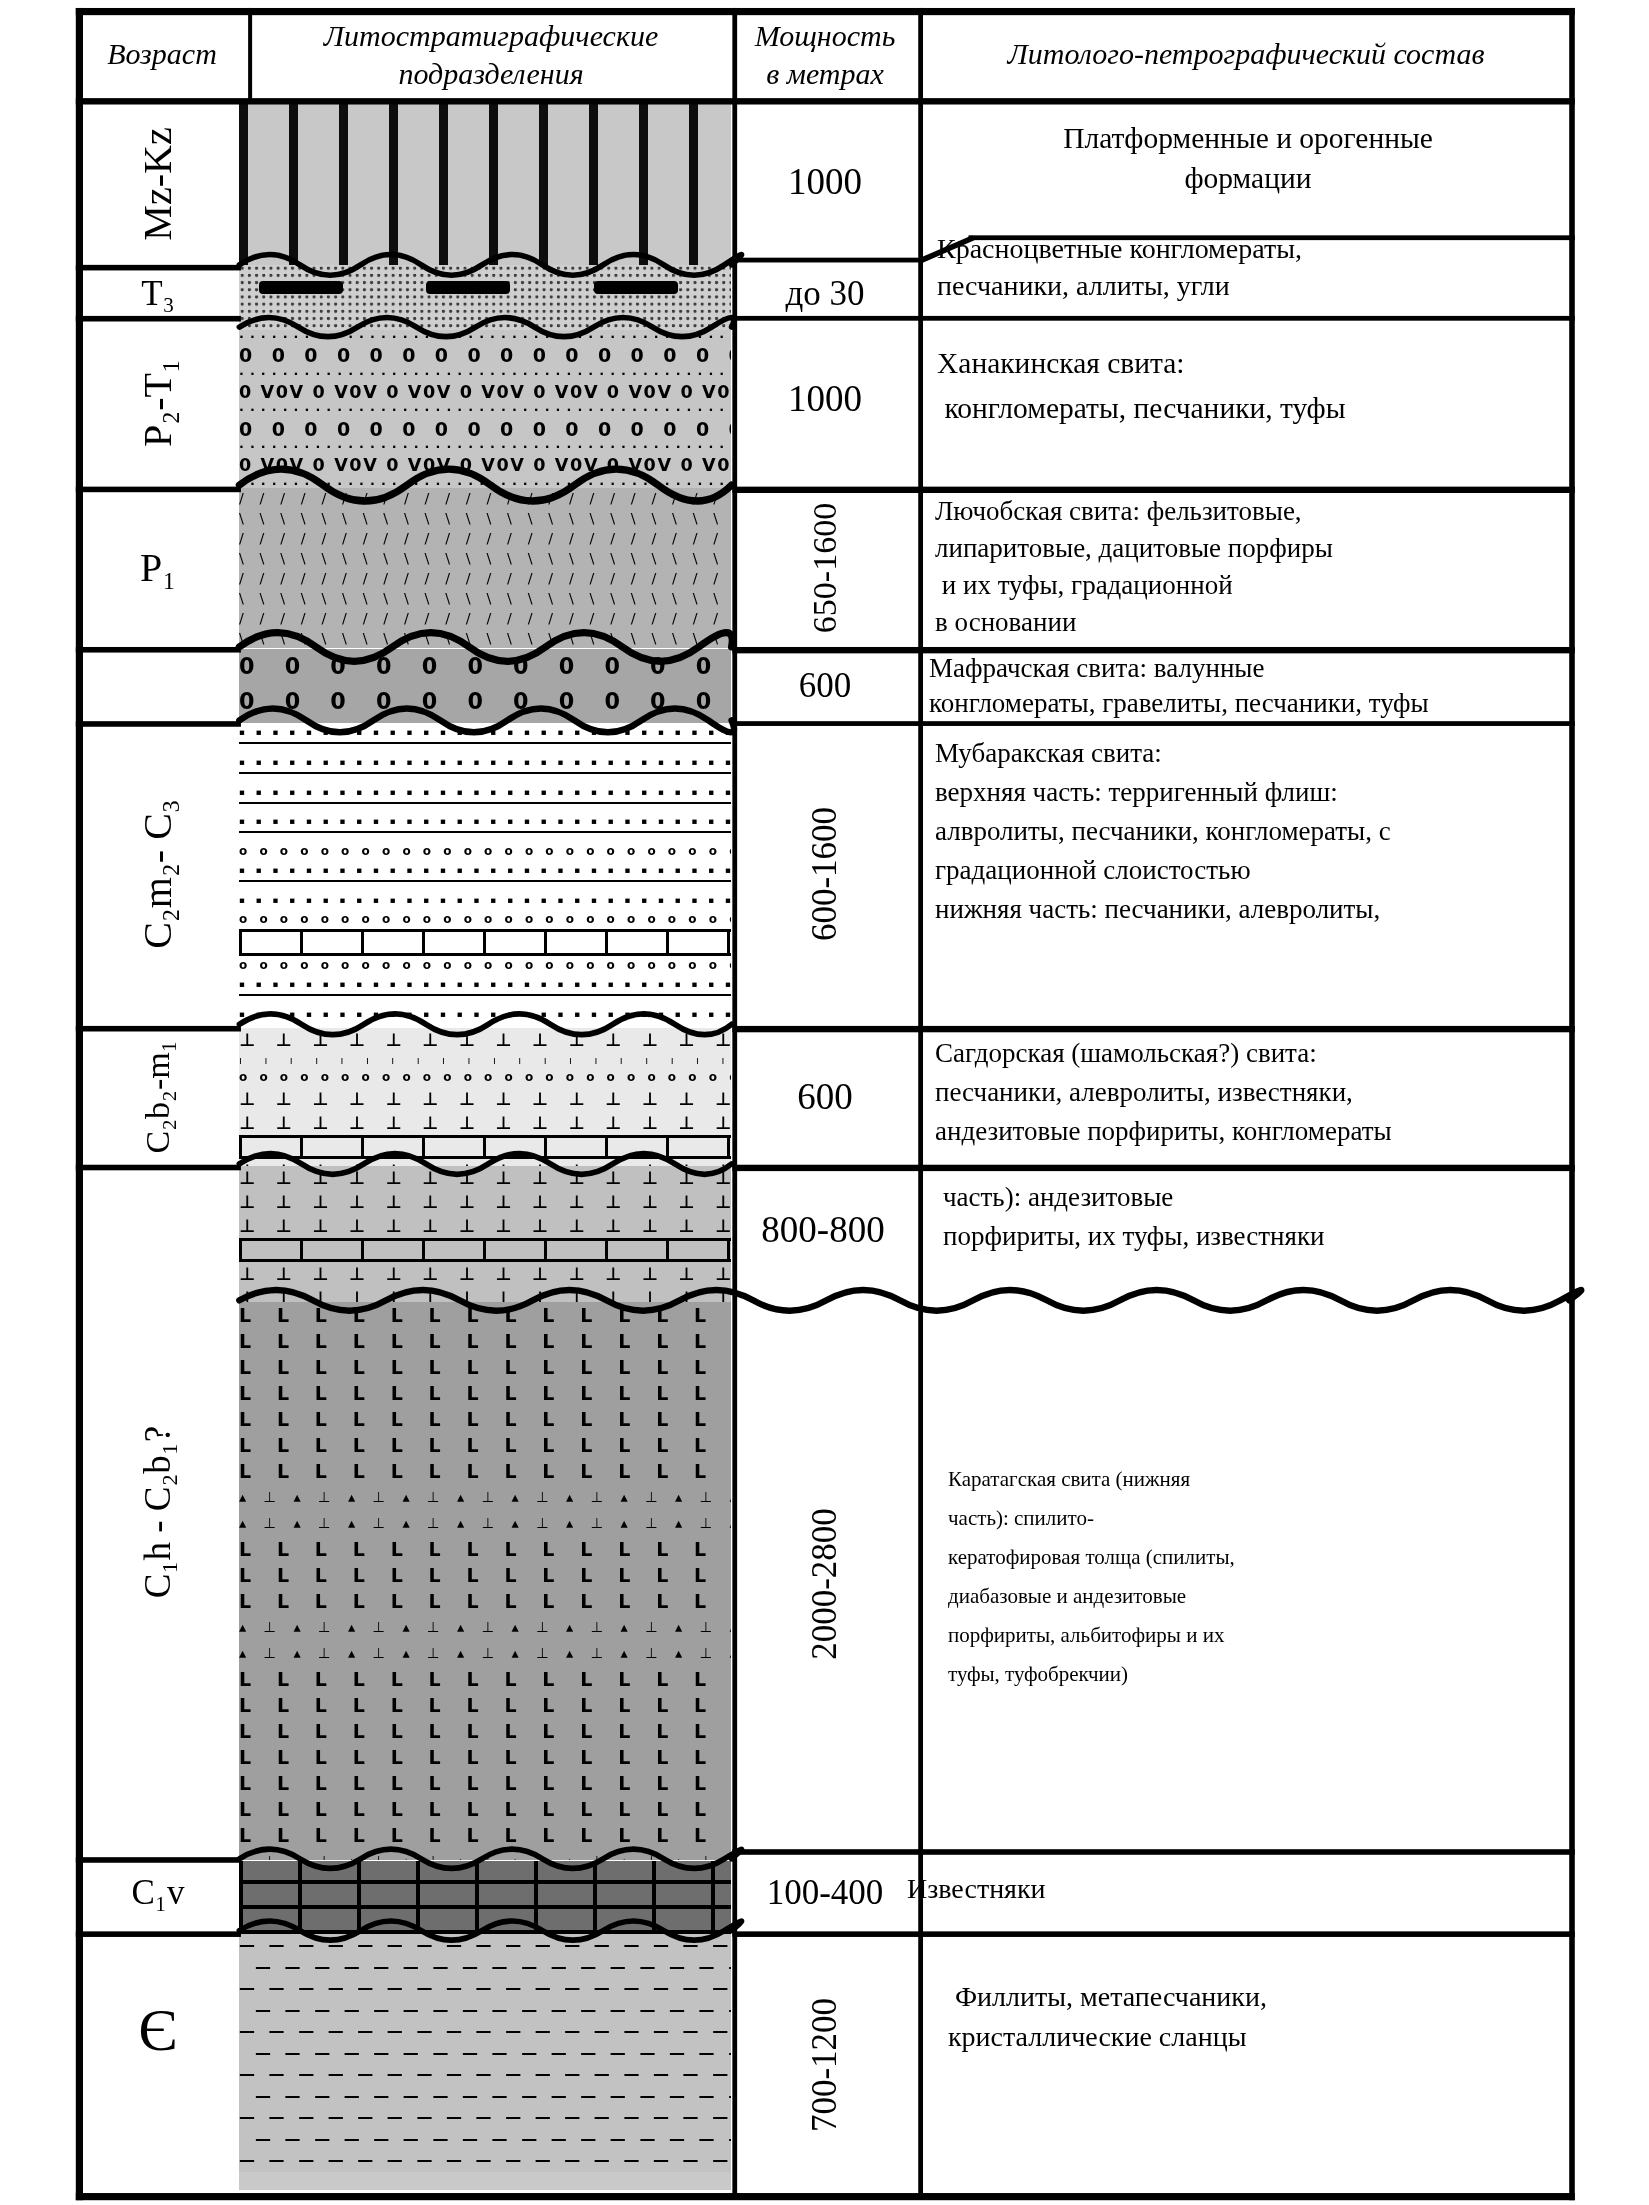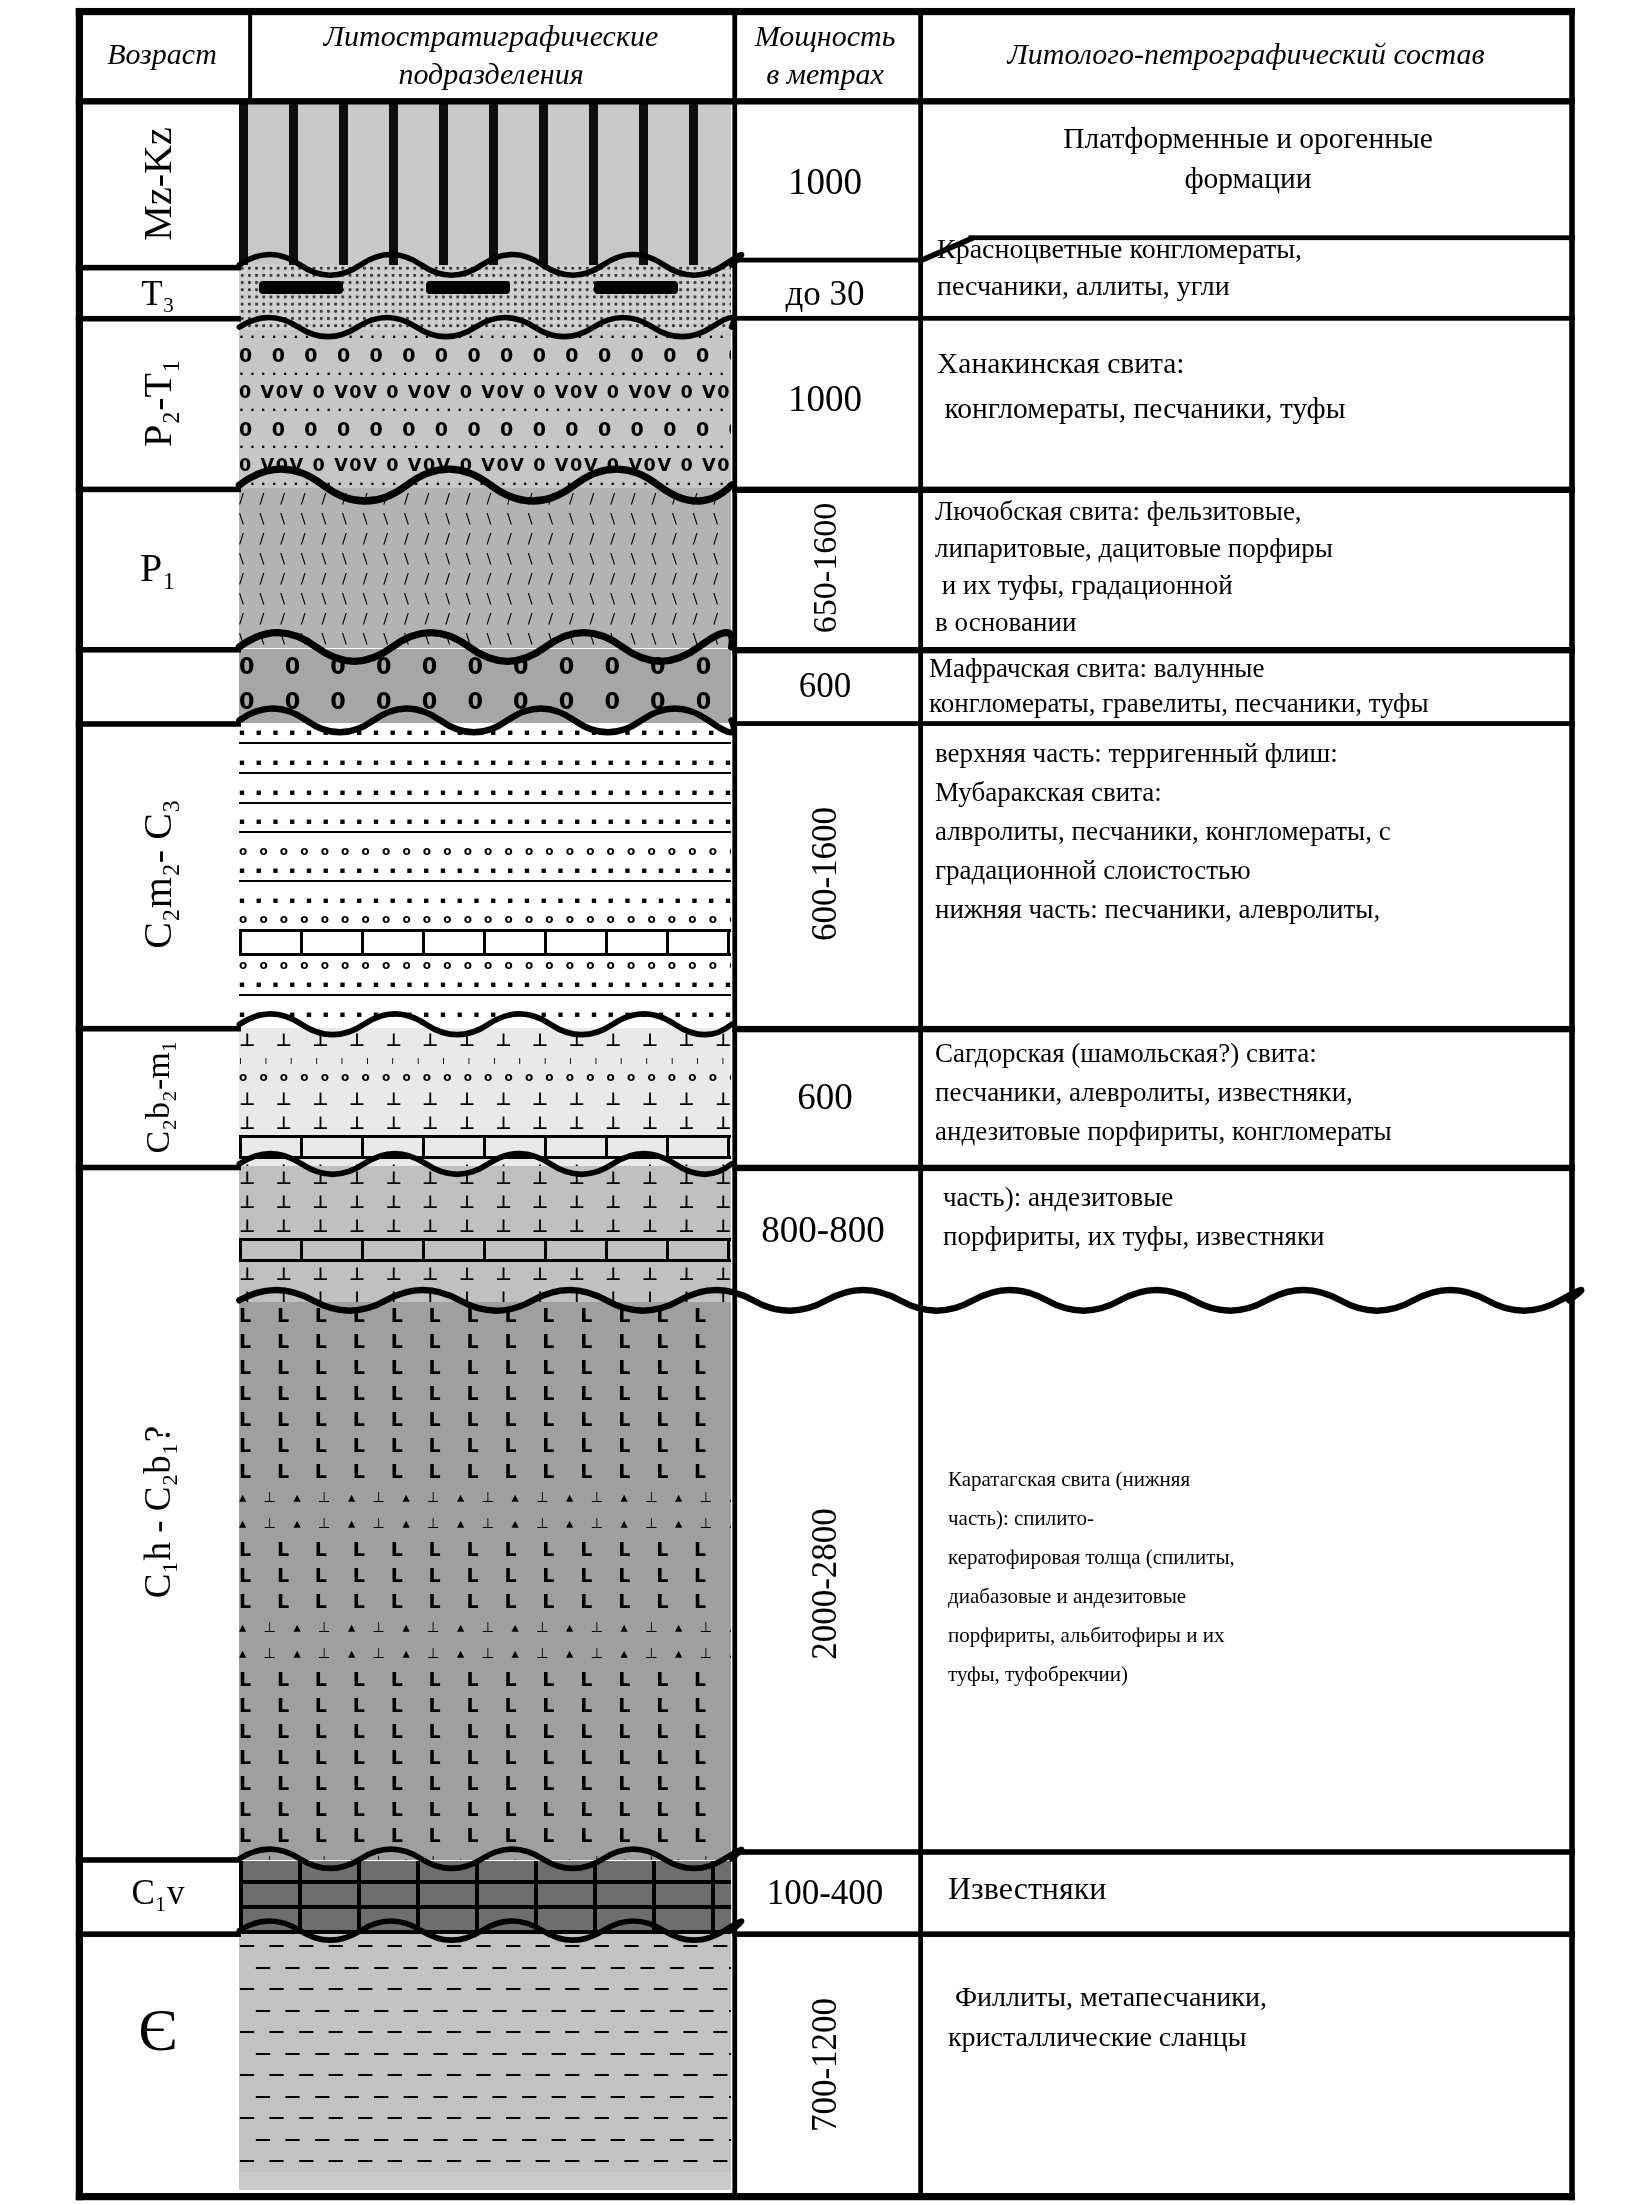--- a/index.html
+++ b/index.html
@@ -169,22 +169,22 @@
         <div>в основании</div>
       </div>
       <div class="txt" style="left: 825px; top: 686px; font-size: 35px;">600</div>
       <div class="desc" style="left: 929px; top: 651px; font-size: 27px; line-height: 35px;">
         <div>Мафрачская свита: валунные</div>
         <div>конгломераты, гравелиты, песчаники, туфы</div>
       </div>
       <div class="txt rot" style="left: 158px; top: 874px; font-size: 40px;">C₂m₂- C₃</div>
       <div class="txt rot" style="left: 825px; top: 874px; font-size: 35px;">600-1600</div>
       <div class="desc" style="left: 935px; top: 734px; font-size: 27px; line-height: 39px;">
+        <div>Мубаракская свита:</div>
         <div>верхняя часть: терригенный флиш:</div>
-        <div>Мубаракская свита:</div>
         <div>алвролиты, песчаники, конгломераты, с</div>
         <div>градационной слоистостью</div>
         <div></div>
         <div>нижняя часть: песчаники, алевролиты,</div>
       </div>
       <div class="txt rot" style="left: 158px; top: 1097px; font-size: 34px;">C₂b₂-m₁</div>
       <div class="txt" style="left: 825px; top: 1097px; font-size: 37px;">600</div>
       <div class="desc" style="left: 935px; top: 1034px; font-size: 27px; line-height: 39px;">
         <div>Сагдорская (шамольская?) свита:</div>
         <div>песчаники, алевролиты, известняки,</div>
@@ -200,21 +200,21 @@
       <div class="desc" style="left: 948px; top: 1460px; font-size: 21px; line-height: 39px;">
         <div>Каратагская свита (нижняя</div>
         <div>часть): спилито-</div>
         <div>кератофировая толща (спилиты,</div>
         <div>диабазовые и андезитовые</div>
         <div>порфириты, альбитофиры и их</div>
         <div>туфы, туфобрекчии)</div>
       </div>
       <div class="txt" style="left: 158px; top: 1893px; font-size: 35px;">C₁v</div>
       <div class="txt" style="left: 825px; top: 1893px; font-size: 35px;">100-400</div>
-      <div class="desc" style="left: 948px; top: 1869px; font-size: 32px; line-height: 39px;">
+      <div class="desc" style="left: 907px; top: 1869px; font-size: 28px; line-height: 39px;">
         <div>Известняки</div>
       </div>
       <div class="txt" style="left: 158px; top: 2031px; font-size: 59px;">Є</div>
       <div class="txt rot" style="left: 825px; top: 2065px; font-size: 35px;">700-1200</div>
       <div class="desc" style="left: 948px; top: 1977px; font-size: 28px; line-height: 40px;">
         <div> Филлиты, метапесчаники,</div>
         <div>кристаллические сланцы</div>
       </div>
     </div>
   <svg id="overlay" width="1649" height="2205" viewBox="0 0 2067 2764">

